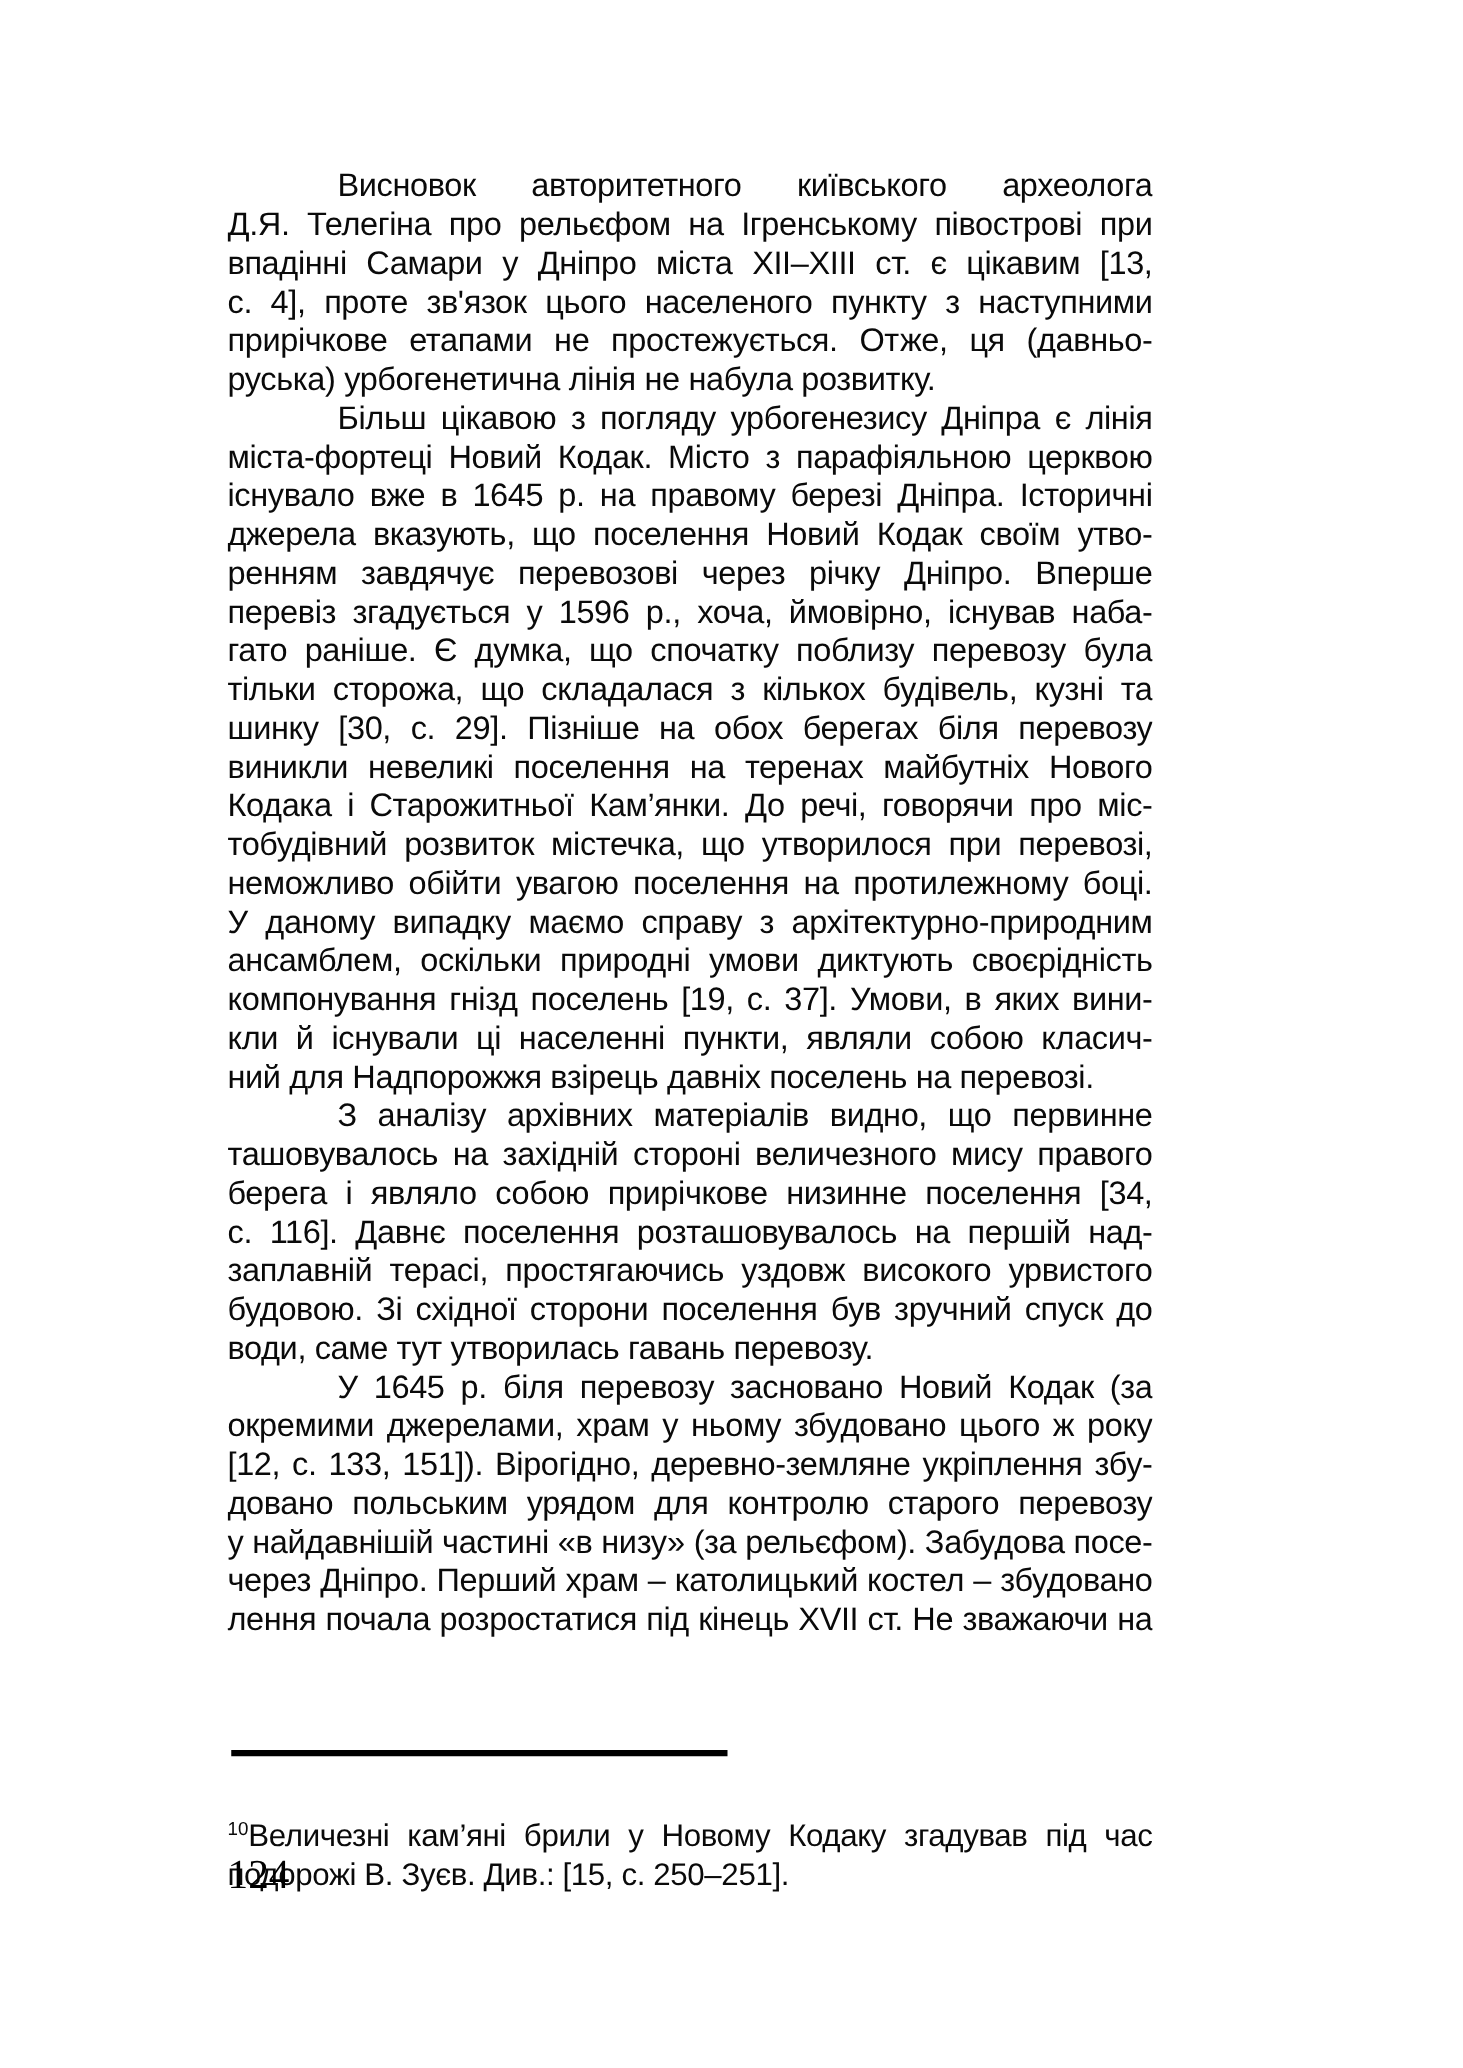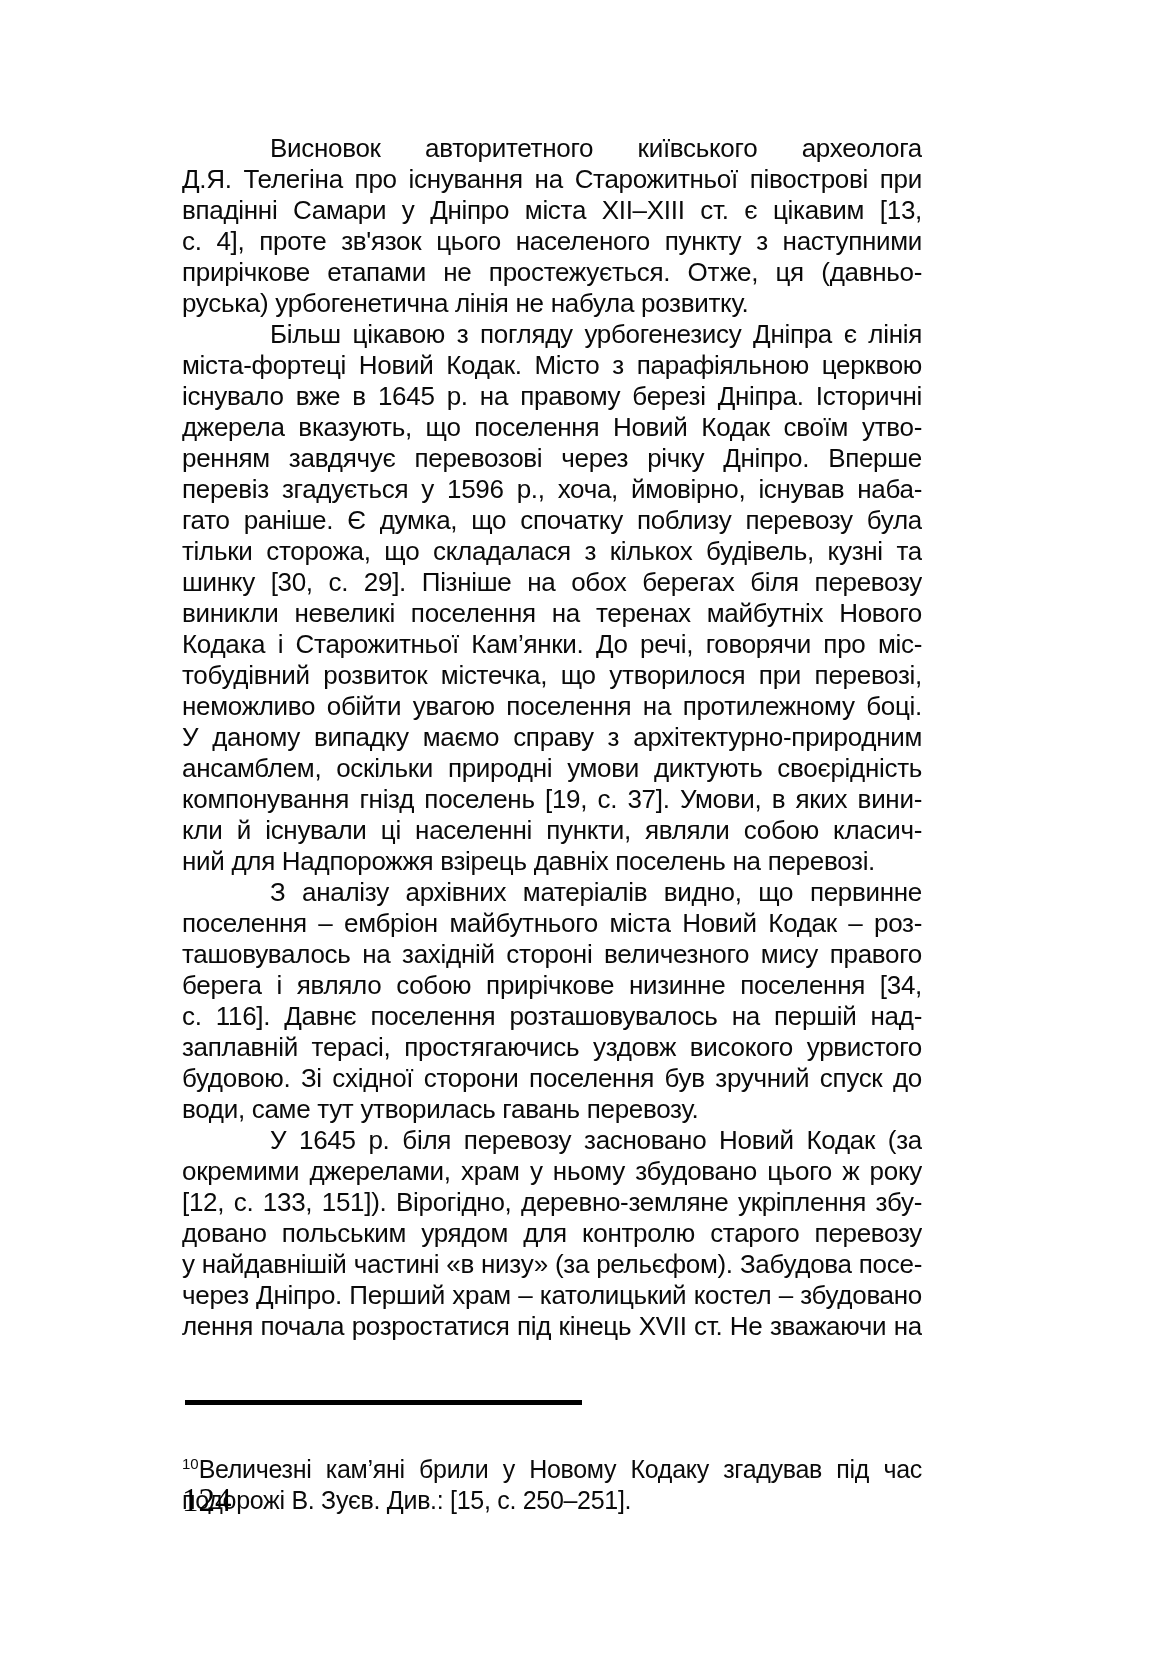--- a/index.html
+++ b/index.html
@@ -79,21 +79,21 @@
     color: #000;
   }
 </style>
 </head>
 <body>
 
 <div class="page">
   <div class="textblock" id="body-text">
       <div class="paragraph">
         <div class="line indent">Висновок авторитетного київського археолога</div>
-        <div class="line">Д.Я. Телегіна про існування на Старожитньої півострові при</div>
+        <div class="line">Д.Я. Телегіна про рельєфом на Ігренському півострові при</div>
         <div class="line">впадінні Самари у Дніпро міста XII–XIII ст. є цікавим [13,</div>
         <div class="line">с. 4], проте зв'язок цього населеного пункту з наступними</div>
         <div class="line">прирічкове етапами не простежується. Отже, ця (давньо-</div>
         <div class="line last">руська) урбогенетична лінія не набула розвитку.</div>
       </div>
       <div class="paragraph">
         <div class="line indent">Більш цікавою з погляду урбогенезису Дніпра є лінія</div>
         <div class="line">міста-фортеці Новий Кодак. Місто з парафіяльною церквою</div>
         <div class="line">існувало вже в 1645 р. на правому березі Дніпра. Історичні</div>
         <div class="line">джерела вказують, що поселення Новий Кодак своїм утво-</div>
@@ -107,21 +107,20 @@
         <div class="line">тобудівний розвиток містечка, що утворилося при перевозі,</div>
         <div class="line">неможливо обійти увагою поселення на протилежному боці.</div>
         <div class="line">У даному випадку маємо справу з архітектурно-природним</div>
         <div class="line">ансамблем, оскільки природні умови диктують своєрідність</div>
         <div class="line">компонування гнізд поселень [19, с. 37]. Умови, в яких вини-</div>
         <div class="line">кли й існували ці населенні пункти, являли собою класич-</div>
         <div class="line last">ний для Надпорожжя взірець давніх поселень на перевозі.</div>
       </div>
       <div class="paragraph">
         <div class="line indent">З аналізу архівних матеріалів видно, що первинне</div>
-        <div class="line">поселення – ембріон майбутнього міста Новий Кодак – роз-</div>
         <div class="line">ташовувалось на західній стороні величезного мису правого</div>
         <div class="line">берега і являло собою прирічкове низинне поселення [34,</div>
         <div class="line">с. 116]. Давнє поселення розташовувалось на першій над-</div>
         <div class="line">заплавній терасі, простягаючись уздовж високого урвистого</div>
         <div class="line">будовою. Зі східної сторони поселення був зручний спуск до</div>
         <div class="line last">води, саме тут утворилась гавань перевозу.</div>
       </div>
       <div class="paragraph">
         <div class="line indent">У 1645 р. біля перевозу засновано Новий Кодак (за</div>
         <div class="line">окремими джерелами, храм у ньому збудовано цього ж року</div>

